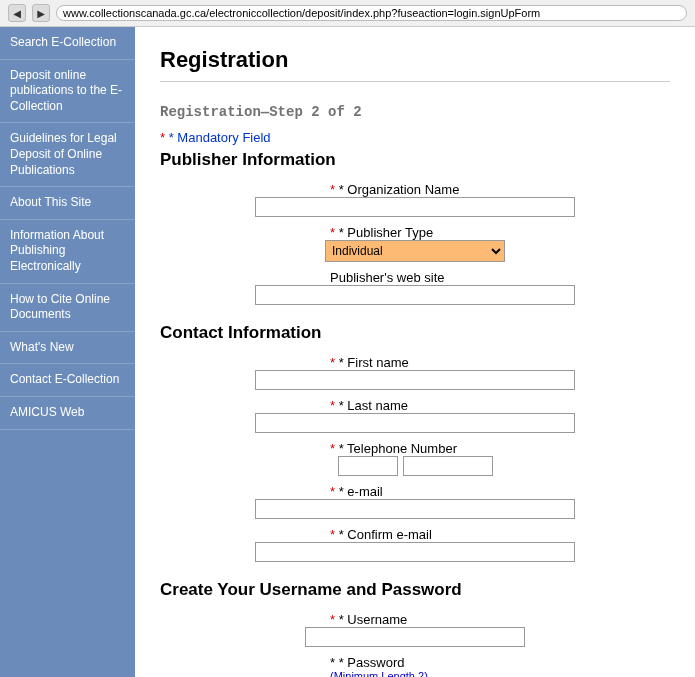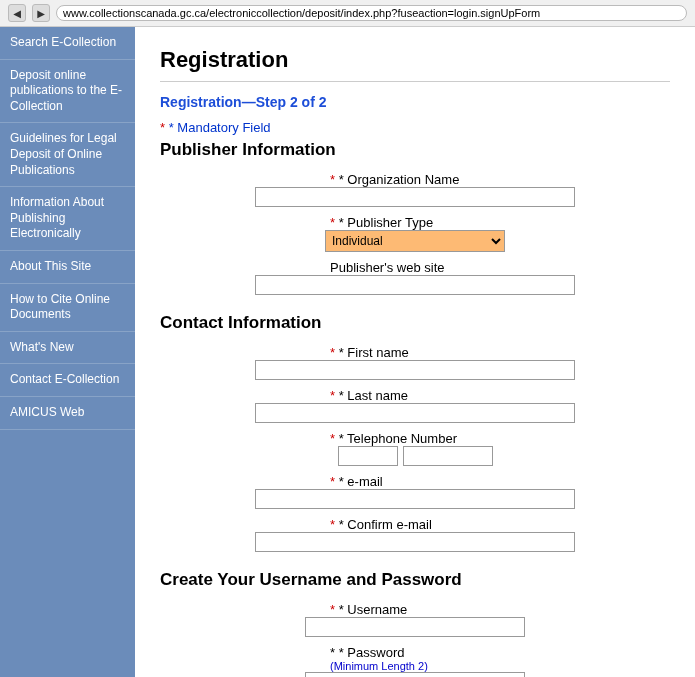--- a/index.html
+++ b/index.html
@@ -61,29 +61,30 @@
     }
     .main-content {
       flex: 1;
       padding: 20px 25px;
       background: #fff;
     }
     h1.page-title {
       font-size: 22px;
       font-weight: bold;
       color: #000;
-      margin-bottom: 12px;
+      margin-bottom: 22px;
       border-bottom: 1px solid #ccc;
       padding-bottom: 8px;
     }
     .step-label {
       font-size: 14px;
       font-weight: bold;
-      color: #1d4ed8;
+      color: #737373;
       margin-bottom: 10px;
+      font-family: Liberation Mono, monospace;
     }
     .mandatory-note {
       color: #0033cc;
       font-size: 13px;
       margin-bottom: 5px;
     }
     .mandatory-note .asterisk {
       color: #cc0000;
     }
     .section-title {
@@ -173,24 +174,24 @@
     <div class="sidebar-item">
       <span>Search E-Collection</span>
     </div>
     <div class="sidebar-item">
       <span>Deposit online publications to the E-Collection</span>
     </div>
     <div class="sidebar-item">
       <span>Guidelines for Legal Deposit of Online Publications</span>
     </div>
     <div class="sidebar-item">
+      <span>About This Site</span>
+    </div>
+    <div class="sidebar-item">
       <span>Information About Publishing Electronically</span>
-    </div>
-    <div class="sidebar-item">
-      <span>About This Site</span>
     </div>
     <div class="sidebar-item">
       <span>How to Cite Online Documents</span>
     </div>
     <div class="sidebar-item">
       <span>What's New</span>
     </div>
     <div class="sidebar-item">
       <span>Contact E-Collection</span>
     </div>

